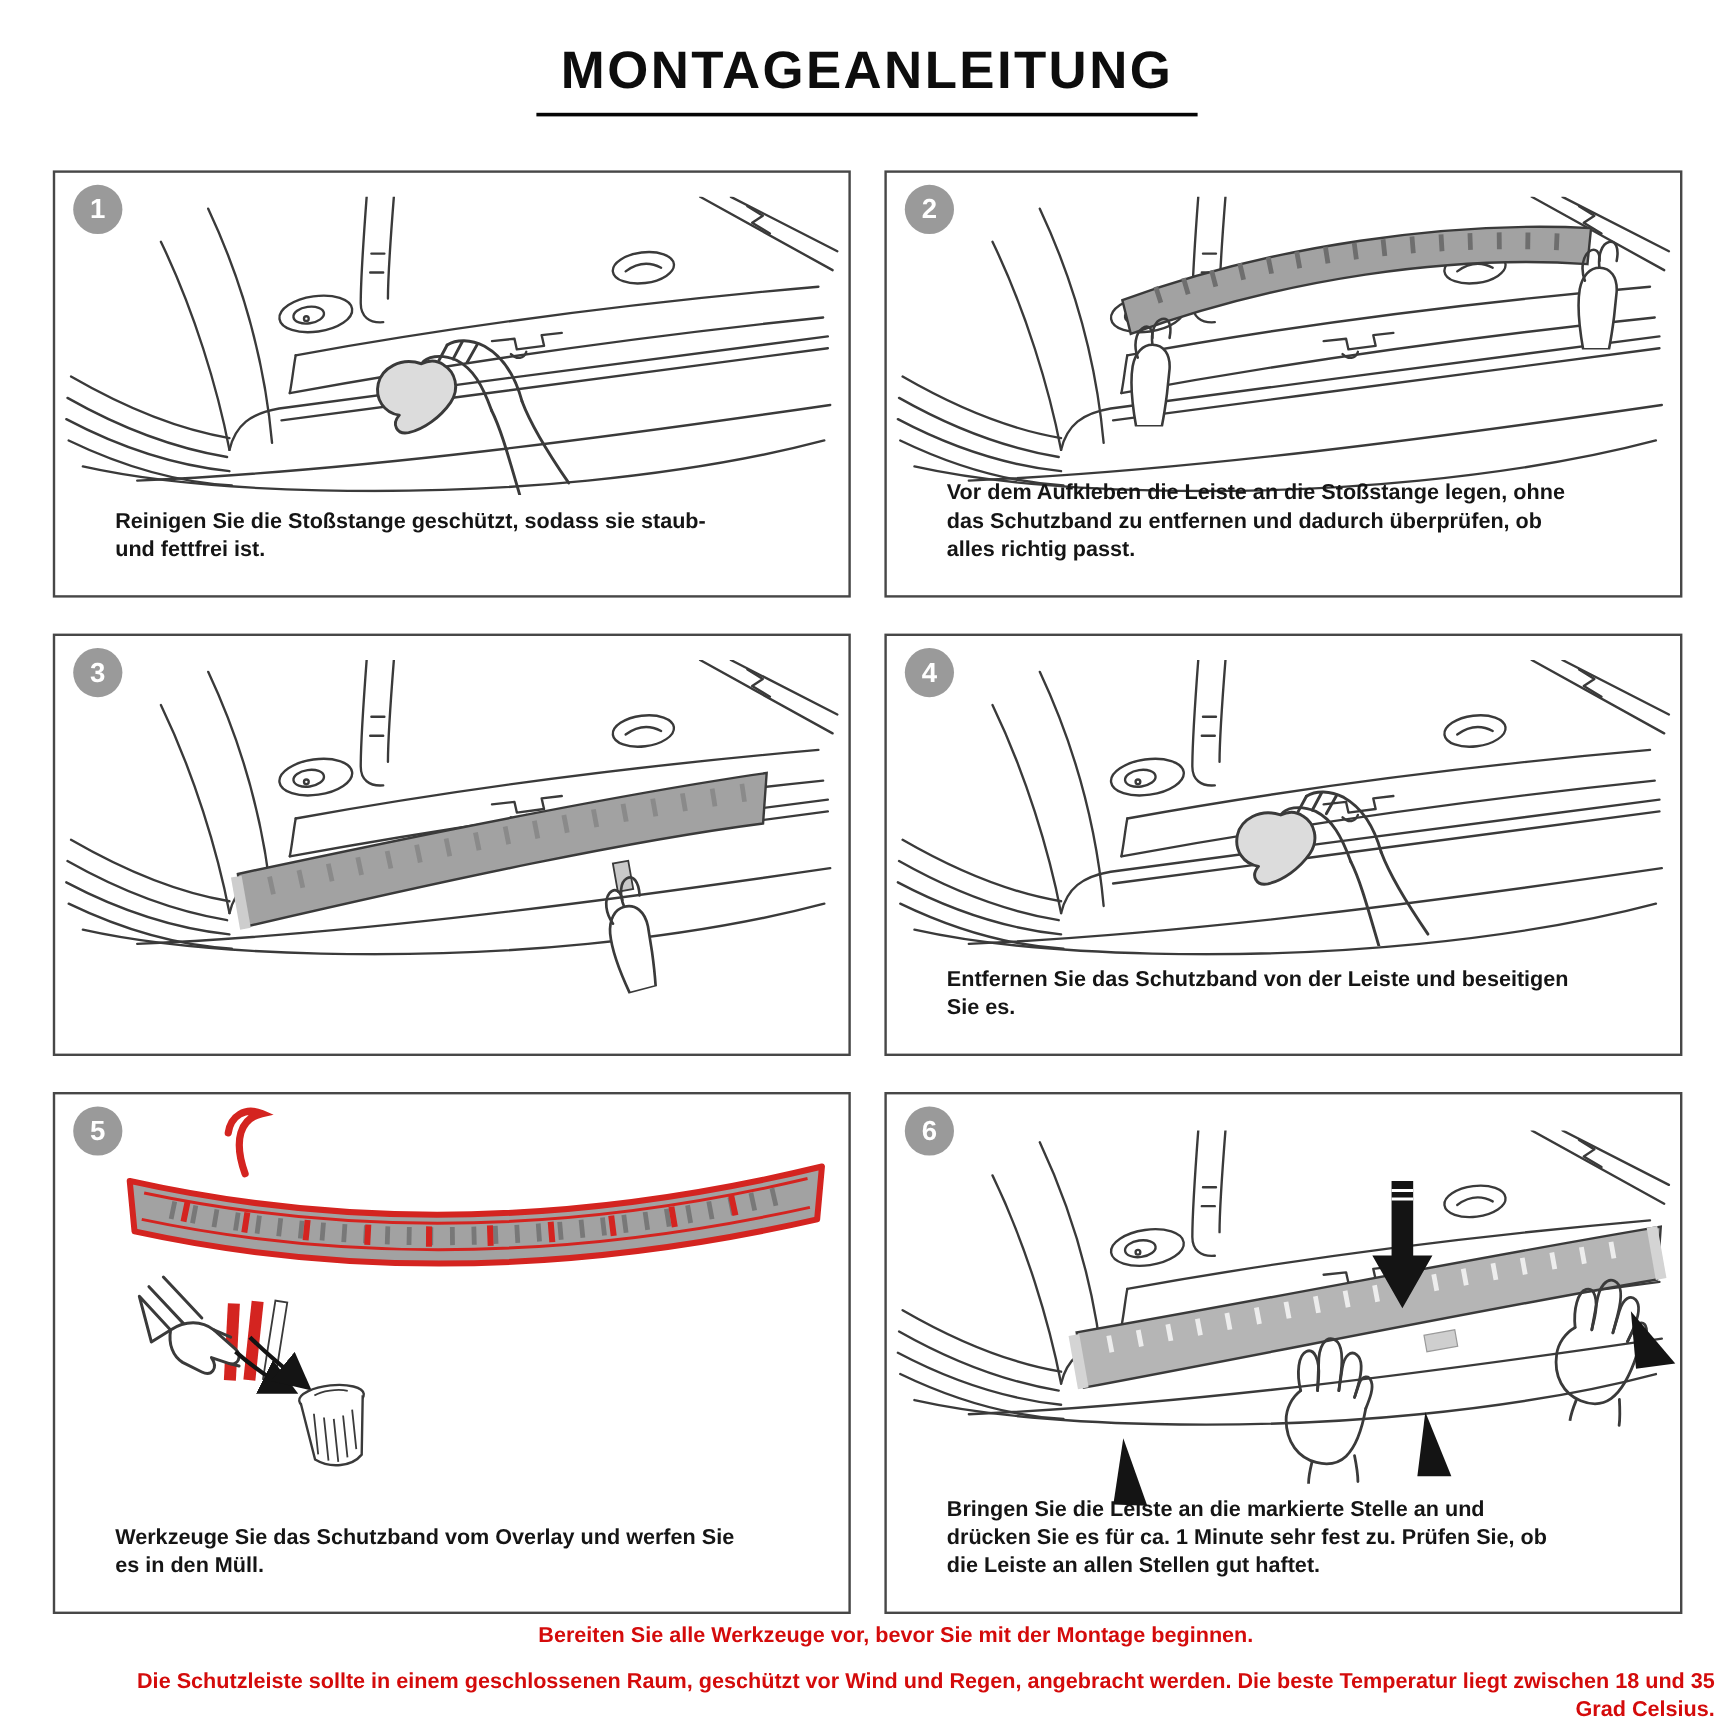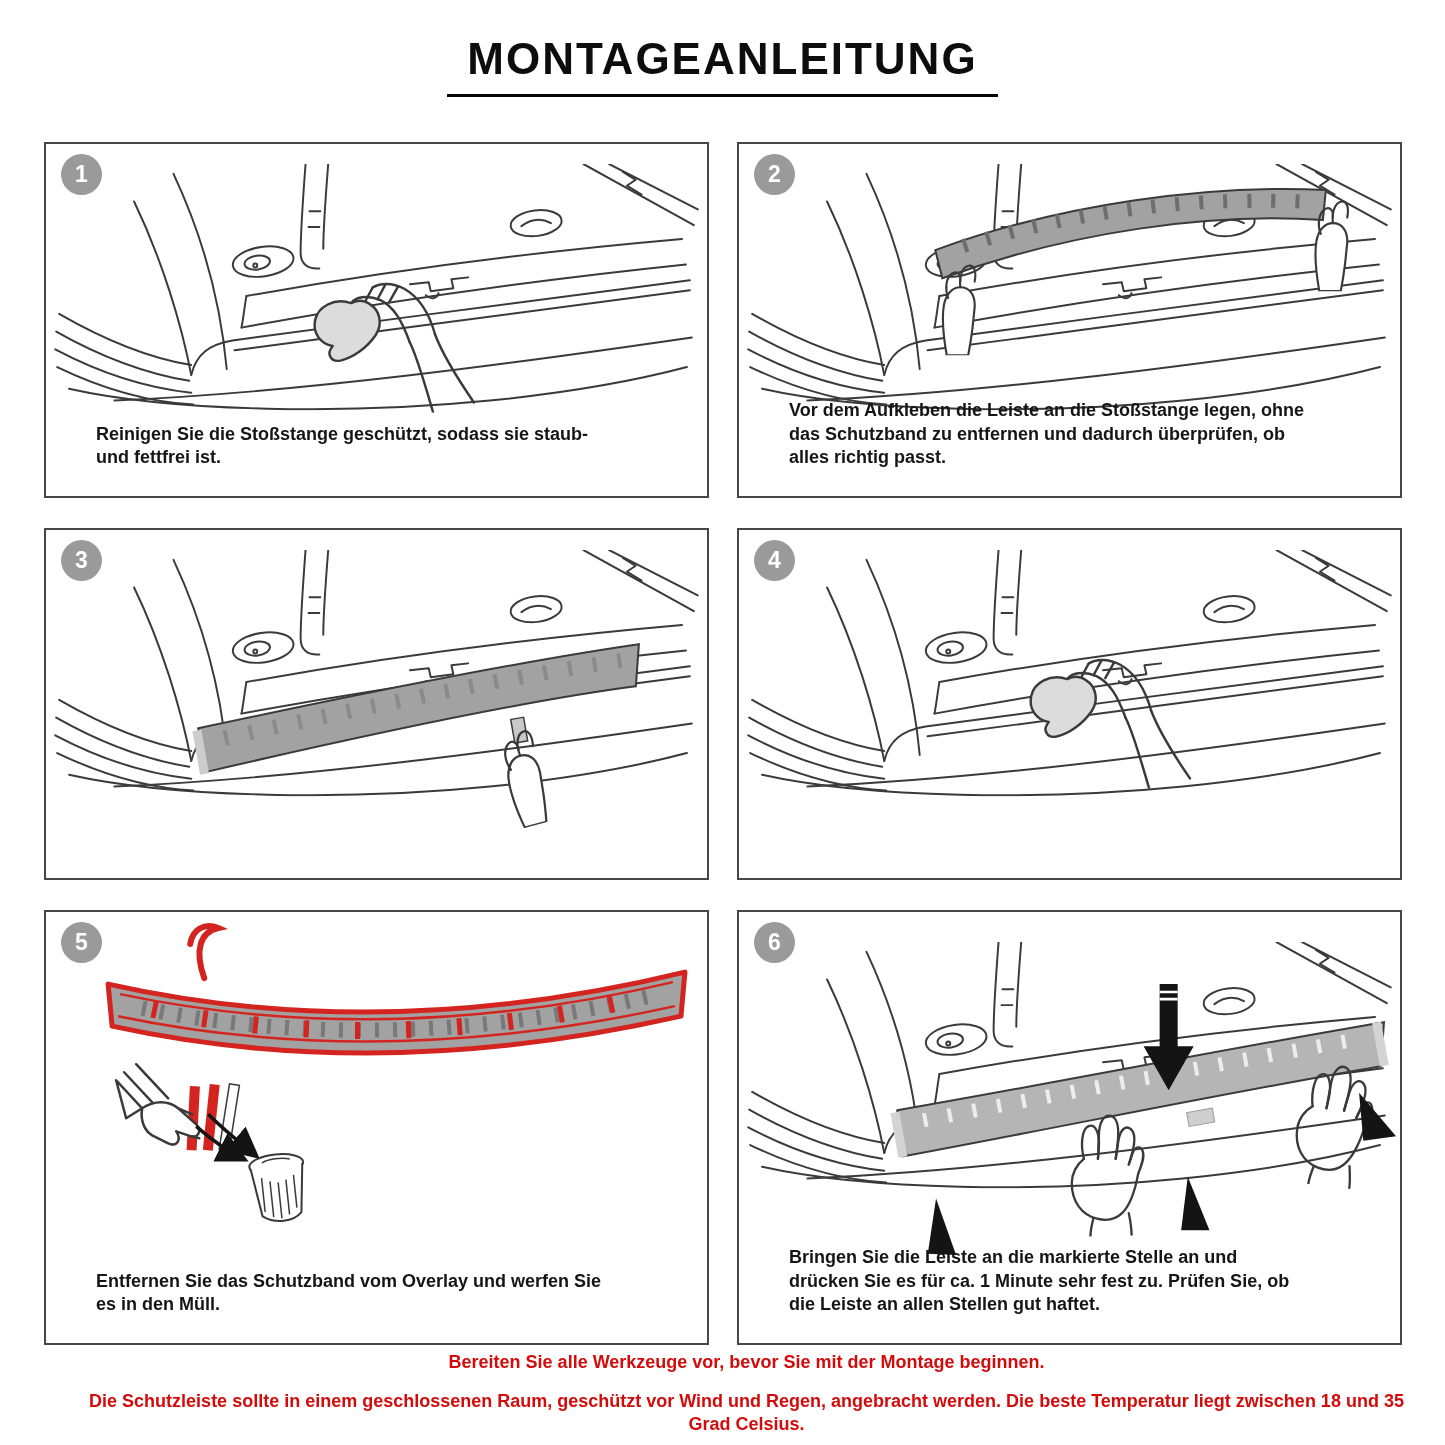--- a/index.html
+++ b/index.html
@@ -17,21 +17,21 @@
   .badge{position:absolute;top:10px;left:15px;width:41px;height:41px;border-radius:50%;
          background:var(--badge_gray,#9a9a9a);color:#fff;font-weight:bold;font-size:23px;
          display:flex;align-items:center;justify-content:center;z-index:3;}
   .art{position:absolute;top:2px;left:0;width:100%;height:auto;pointer-events:none;}
   .caption{position:absolute;left:38px;right:16px;bottom:14px;margin:12px;font-size:18px;
            font-weight:bold;line-height:1.32;color:#151515;white-space:pre-line;z-index:2;}
 
   .footer{position:absolute;top:1352px;left:0;width:100%;text-align:center;font-weight:bold;
           font-size:18px;color:var(--accent_red,#d40b0b);padding-left:24px;}
   .footer .l1{margin:0 0 17px 0;}
-  .footer .l2{margin:14px auto;max-width:1365px;white-space:pre-line;line-height:1.3;}
+  .footer .l2{margin:14px auto;max-width:1365px;white-space:pre-line;line-height:1.3;text-align:right;}
 </style>
 </head>
 <body>
 
 <svg width="0" height="0" style="position:absolute" aria-hidden="true">
   <defs>
     <marker id="arrh" markerWidth="9" markerHeight="9" refX="7" refY="4.5" orient="auto" markerUnits="strokeWidth">
         <path d="M0 0 L9 4.5 L0 9 Z" fill="#141414"></path>
       </marker>
 
@@ -147,20 +147,22 @@
         </g>
       </svg>
     </section>
 
     <section class="panel">
       <div class="badge">4</div>
       <svg class="art" viewBox="0 0 660 300">
         <use href="#car-rear" x="5" y="18" width="650" height="246"></use>
         <use href="#hand-cloth" x="285" y="100" width="175" height="156"></use>
       </svg>
+      <p class="caption">Entfernen Sie das Schutzband von der Leiste und beseitigen
+Sie es.</p>
     </section>
 
     <section class="panel">
       <div class="badge">5</div>
       <svg class="art" viewBox="0 0 660 380">
         <g>
           <path d="M62 70 C250 112 440 106 638 58 L634 102 C440 146 250 152 66 112 Z" fill="var(--strip_gray)" stroke="var(--strip_red)" stroke-width="5" stroke-linejoin="round"></path>
           <path d="M74 80 C255 118 440 112 626 68" fill="none" stroke="var(--strip_red)" stroke-width="2.5"></path>
           <path d="M72 102 C253 140 438 134 628 92" fill="none" stroke="var(--strip_red)" stroke-width="2.5"></path>
           <path d="M96 94 C260 128 440 122 612 80" fill="none" stroke="#787878" stroke-width="15" stroke-dasharray="4 14"></path>
@@ -180,21 +182,21 @@
           <path d="M150 212 C166 226 180 236 196 244" fill="none" stroke="#141414" stroke-width="3.5" marker-end="url(#arrh)"></path>
           <path d="M162 200 C180 218 196 230 208 240" fill="none" stroke="#141414" stroke-width="3.5" marker-end="url(#arrh)"></path>
           <g fill="#fff" stroke-width="2" transform="rotate(-6 232 270)">
             <ellipse cx="232" cy="250" rx="27" ry="10"></ellipse>
             <path d="M218 247 a18 6 0 0 1 28 -1" fill="none" stroke-width="1.5"></path>
             <path d="M206 252 L213 300 C225 309 243 309 252 300 L258 251"></path>
             <path d="M216 262 v34 M224 266 v36 M232 268 v36 M240 266 v35 M248 262 v33" fill="none" stroke-width="1.5"></path>
           </g>
         </g>
       </svg>
-      <p class="caption">Entfernen Sie das Schutzband vom Overlay und werfen Sie
+      <p class="caption">Werkzeuge Sie das Schutzband vom Overlay und werfen Sie
 es in den Müll.</p>
     </section>
 
     <section class="panel">
       <div class="badge">6</div>
       <svg class="art" viewBox="0 0 660 380">
         <use href="#car-rear" x="5" y="28" width="650" height="246"></use>
         <g>
           <path d="M158 196 C330 166 500 132 644 108 L641 152 C500 176 335 210 164 242 Z" fill="#b5b5b5" stroke="#3a3a3a" stroke-width="2"></path>
           <path d="M184 206 C340 176 500 146 624 124" fill="none" stroke="#ededed" stroke-width="14" stroke-dasharray="4 21"></path>

